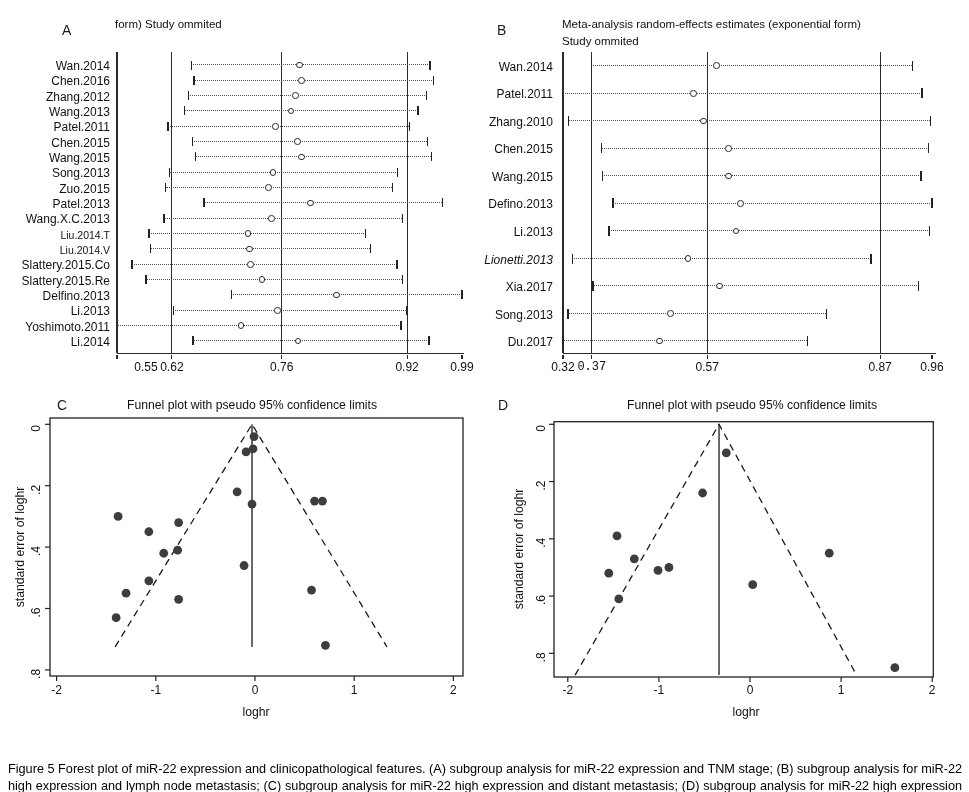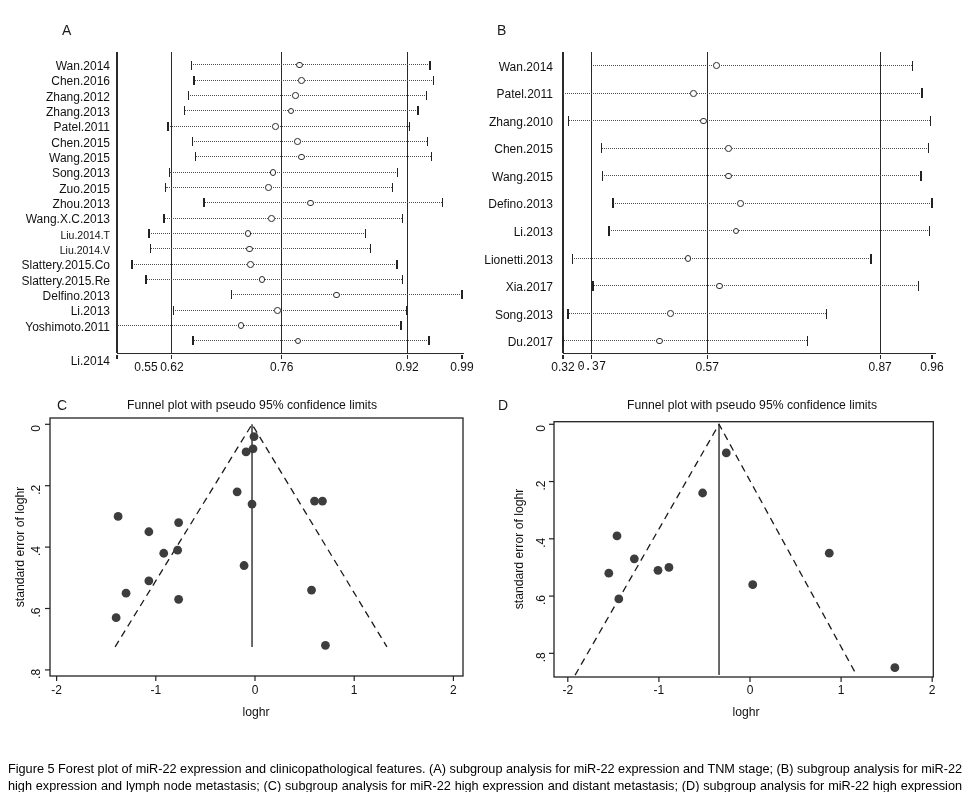--- a/index.html
+++ b/index.html
@@ -21,20 +21,21 @@
   svg text{font-family:"Liberation Sans",sans-serif;}
 </style>
 </head>
 <body>
 
 <div class="fig">
 
   <div class="panel" id="panelA">
     <div class="plabel" style="left:62px;top:22px">A</div>
     <div class="ptitle" style="left:115px;top:16px">
+      <div>form)  Study ommited</div>
     </div>
     <div class="panel" id="plotA">
         <div class="ref-line" style="left: 116.4px; top: 52px; height: 301.3px;"></div>
         <div class="ref-line" style="left: 171.286px; top: 52px; height: 301.3px;"></div>
         <div class="ref-line" style="left: 281.059px; top: 52px; height: 301.3px;"></div>
         <div class="ref-line" style="left: 406.514px; top: 52px; height: 301.3px;"></div>
         <div class="axis-line" style="left: 117px; top: 353.3px; width: 347px;"></div>
         <div class="tick" style="left: 116.4px; top: 354.5px;"></div>
         <div class="tick-label" style="left: 117px; top: 359.8px; margin-left: 29px;">0.55</div>
         <div class="tick" style="left: 171.286px; top: 354.5px;"></div>
@@ -53,21 +54,21 @@
         <div class="study-label" style="right: 859px; top: 81.33px;">Chen.2016</div>
         <div class="ci-line" style="left: 193.841px; top: 79.58px; width: 239.932px;"></div>
         <div class="ci-cap" style="left: 193.141px; top: 75.83px; height: 9px;"></div>
         <div class="ci-cap" style="left: 433.073px; top: 75.83px; height: 9px;"></div>
         <div class="ci-est" style="left: 297.961px; top: 77.03px;"></div>
         <div class="study-label" style="right: 859px; top: 96.66px;">Zhang.2012</div>
         <div class="ci-line" style="left: 188.352px; top: 94.91px; width: 238.364px;"></div>
         <div class="ci-cap" style="left: 187.652px; top: 91.16px; height: 9px;"></div>
         <div class="ci-cap" style="left: 426.016px; top: 91.16px; height: 9px;"></div>
         <div class="ci-est" style="left: 292.473px; top: 92.36px;"></div>
-        <div class="study-label" style="right: 859px; top: 111.99px;">Zhang.2013</div>
+        <div class="study-label" style="right: 859px; top: 111.99px;">Wang.2013</div>
         <div class="ci-line" style="left: 184.432px; top: 110.24px; width: 233.659px;"></div>
         <div class="ci-cap" style="left: 183.732px; top: 106.49px; height: 9px;"></div>
         <div class="ci-cap" style="left: 417.391px; top: 106.49px; height: 9px;"></div>
         <div class="ci-est" style="left: 287.768px; top: 107.69px;"></div>
         <div class="study-label" style="right: 859px; top: 127.32px;">Patel.2011</div>
         <div class="ci-line" style="left: 167.966px; top: 125.57px; width: 241.5px;"></div>
         <div class="ci-cap" style="left: 167.266px; top: 121.82px; height: 9px;"></div>
         <div class="ci-cap" style="left: 408.766px; top: 121.82px; height: 9px;"></div>
         <div class="ci-est" style="left: 272.086px; top: 123.02px;"></div>
         <div class="study-label" style="right: 859px; top: 142.65px;">Chen.2015</div>
@@ -83,21 +84,21 @@
         <div class="study-label" style="right: 859px; top: 173.31px;">Song.2013</div>
         <div class="ci-line" style="left: 169.534px; top: 171.56px; width: 228.17px;"></div>
         <div class="ci-cap" style="left: 168.834px; top: 167.81px; height: 9px;"></div>
         <div class="ci-cap" style="left: 397.005px; top: 167.81px; height: 9px;"></div>
         <div class="ci-est" style="left: 269.734px; top: 169.01px;"></div>
         <div class="study-label" style="right: 859px; top: 188.64px;">Zuo.2015</div>
         <div class="ci-line" style="left: 165.614px; top: 186.89px; width: 226.602px;"></div>
         <div class="ci-cap" style="left: 164.914px; top: 183.14px; height: 9px;"></div>
         <div class="ci-cap" style="left: 391.516px; top: 183.14px; height: 9px;"></div>
         <div class="ci-est" style="left: 265.03px; top: 184.34px;"></div>
-        <div class="study-label" style="right: 859px; top: 203.97px;">Zhou.2013</div>
+        <div class="study-label" style="right: 859px; top: 203.97px;">Patel.2013</div>
         <div class="ci-line" style="left: 204.034px; top: 202.22px; width: 238.364px;"></div>
         <div class="ci-cap" style="left: 203.334px; top: 198.47px; height: 9px;"></div>
         <div class="ci-cap" style="left: 441.698px; top: 198.47px; height: 9px;"></div>
         <div class="ci-est" style="left: 307.37px; top: 199.67px;"></div>
         <div class="study-label" style="right: 859px; top: 219.3px;">Wang.X.C.2013</div>
         <div class="ci-line" style="left: 164.045px; top: 217.55px; width: 238.364px;"></div>
         <div class="ci-cap" style="left: 163.345px; top: 213.8px; height: 9px;"></div>
         <div class="ci-cap" style="left: 401.709px; top: 213.8px; height: 9px;"></div>
         <div class="ci-est" style="left: 268.166px; top: 215px;"></div>
         <div class="study-label" style="right: 859px; top: 234.63px; font-size: 10.5px;">Liu.2014.T</div>
@@ -127,30 +128,34 @@
         <div class="ci-est" style="left: 333.245px; top: 291.65px;"></div>
         <div class="study-label" style="right: 859px; top: 311.28px;">Li.2013</div>
         <div class="ci-line" style="left: 173.455px; top: 309.53px; width: 232.875px;"></div>
         <div class="ci-cap" style="left: 172.755px; top: 305.78px; height: 9px;"></div>
         <div class="ci-cap" style="left: 405.63px; top: 305.78px; height: 9px;"></div>
         <div class="ci-est" style="left: 274.439px; top: 306.98px;"></div>
         <div class="study-label" style="right: 859px; top: 326.61px;">Yoshimoto.2011</div>
         <div class="ci-line" style="left: 117px; top: 324.86px; width: 283.841px;"></div>
         <div class="ci-cap" style="left: 400.141px; top: 321.11px; height: 9px;"></div>
         <div class="ci-est" style="left: 237.586px; top: 322.31px;"></div>
-        <div class="study-label" style="right: 859px; top: 341.94px; margin-top: 19px;">Li.2014</div>
+        <div class="study-label" style="right: 859px; top: 341.94px;">Li.2014</div>
         <div class="ci-line" style="left: 193.057px; top: 340.19px; width: 236.011px;"></div>
         <div class="ci-cap" style="left: 192.357px; top: 336.44px; height: 9px;"></div>
         <div class="ci-cap" style="left: 428.368px; top: 336.44px; height: 9px;"></div>
         <div class="ci-est" style="left: 294.825px; top: 337.64px;"></div>
       </div>
   </div>
 
   <div class="panel" id="panelB">
     <div class="plabel" style="left:497px;top:22px">B</div>
+    <div class="ptitle" style="left:562px;top:16px">
+      <div>Meta-analysis random-effects estimates (exponential form)</div>
+      <div>Study ommited</div>
+    </div>
     <div class="panel" id="plotB">
         <div class="ref-line" style="left: 562.4px; top: 52px; height: 301.3px;"></div>
         <div class="ref-line" style="left: 591.228px; top: 52px; height: 301.3px;"></div>
         <div class="ref-line" style="left: 706.541px; top: 52px; height: 301.3px;"></div>
         <div class="ref-line" style="left: 879.509px; top: 52px; height: 301.3px;"></div>
         <div class="axis-line" style="left: 563px; top: 353.3px; width: 373px;"></div>
         <div class="tick" style="left: 562.4px; top: 354.5px;"></div>
         <div class="tick-label" style="left: 563px; top: 359.8px;">0.32</div>
         <div class="tick" style="left: 591.228px; top: 354.5px;"></div>
         <div class="tick-label" style="left: 591.828px; top: 359.8px; font-family: Liberation Mono, monospace;">0.37</div>
@@ -187,21 +192,21 @@
         <div class="study-label" style="right: 416px; top: 204.45px;">Defino.2013</div>
         <div class="ci-line" style="left: 613.161px; top: 202.7px; width: 318.839px;"></div>
         <div class="ci-cap" style="left: 612.461px; top: 198.45px; height: 10px;"></div>
         <div class="ci-cap" style="left: 931.3px; top: 198.45px; height: 10px;"></div>
         <div class="ci-est" style="left: 737.281px; top: 200.15px;"></div>
         <div class="study-label" style="right: 416px; top: 232px;">Li.2013</div>
         <div class="ci-line" style="left: 609.125px; top: 230.25px; width: 320.569px;"></div>
         <div class="ci-cap" style="left: 608.425px; top: 226px; height: 10px;"></div>
         <div class="ci-cap" style="left: 928.994px; top: 226px; height: 10px;"></div>
         <div class="ci-est" style="left: 732.669px; top: 227.7px;"></div>
-        <div class="study-label" style="right: 416px; top: 259.55px;">Lionetti.2013</div>
+        <div class="study-label" style="right: 416px; top: 259.55px; font-style: italic;">Lionetti.2013</div>
         <div class="ci-line" style="left: 572.225px; top: 257.8px; width: 298.659px;"></div>
         <div class="ci-cap" style="left: 571.525px; top: 253.55px; height: 10px;"></div>
         <div class="ci-cap" style="left: 870.184px; top: 253.55px; height: 10px;"></div>
         <div class="ci-est" style="left: 684.814px; top: 255.25px;"></div>
         <div class="study-label" style="right: 416px; top: 287.1px;">Xia.2017</div>
         <div class="ci-line" style="left: 592.981px; top: 285.35px; width: 325.758px;"></div>
         <div class="ci-cap" style="left: 592.281px; top: 281.1px; height: 10px;"></div>
         <div class="ci-cap" style="left: 918.039px; top: 281.1px; height: 10px;"></div>
         <div class="ci-est" style="left: 715.948px; top: 282.8px;"></div>
         <div class="study-label" style="right: 416px; top: 314.65px;">Song.2013</div>

